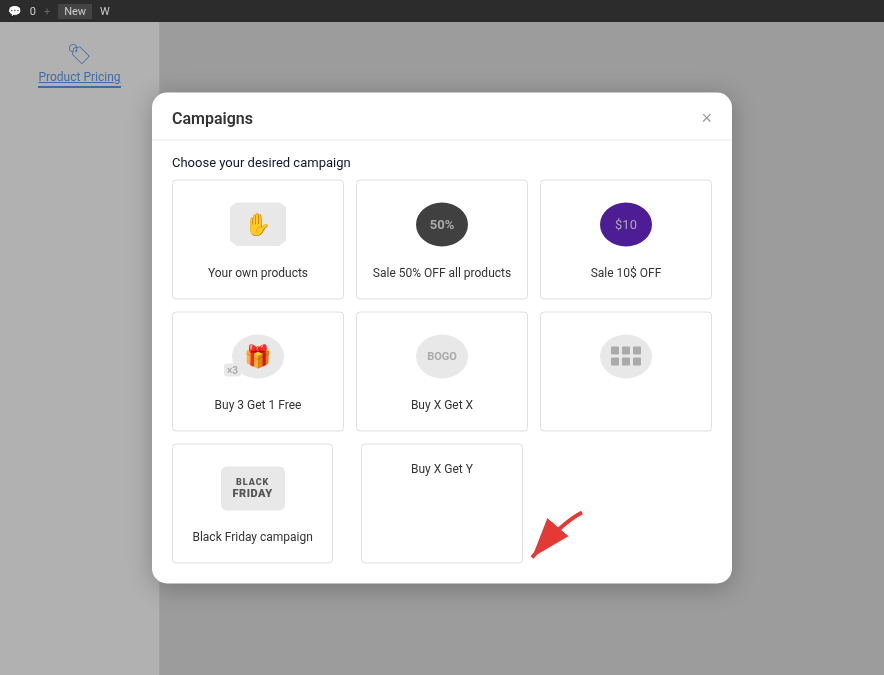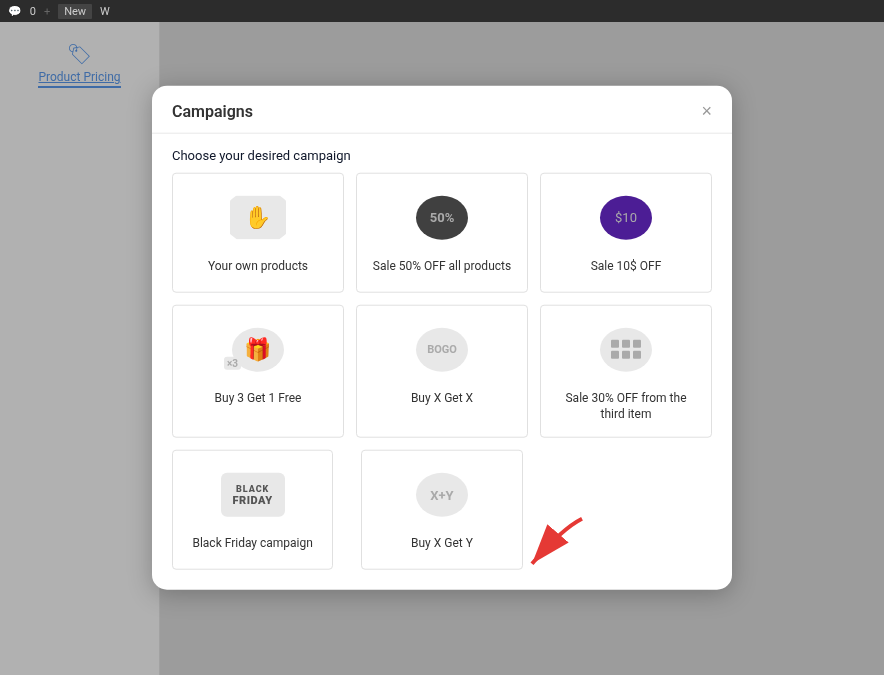--- a/index.html
+++ b/index.html
@@ -426,41 +426,37 @@
           <div class="grid-dots">
             <div class="grid-dot"></div>
             <div class="grid-dot"></div>
             <div class="grid-dot"></div>
             <div class="grid-dot"></div>
             <div class="grid-dot"></div>
             <div class="grid-dot"></div>
           </div>
         </div>
       </div>
-      <span class="campaign-label">Sale 30% OFF from the third item</span>
     </div>
 
   </div>
 
   <div class="campaign-grid-bottom">
 
     <div class="campaign-card">
       <div class="campaign-icon-wrap">
         <div class="icon-black-friday">
           <span class="bf-text-black">BLACK</span>
           <span class="bf-text-friday">FRIDAY</span>
         </div>
       </div>
       <span class="campaign-label">Black Friday campaign</span>
     </div>
 
     <div class="campaign-card" style="position:relative;">
-      <div class="campaign-icon-wrap">
-        <div class="icon-xy">X+Y</div>
-      </div>
       <span class="campaign-label">Buy X Get Y</span>
 
       <svg class="arrow-svg" style="position:absolute;bottom:-10px;right:-70px;width:90px;height:70px;z-index:30;" viewBox="0 0 90 70">
         <defs>
           <marker id="arrowhead" markerWidth="10" markerHeight="7" refX="10" refY="3.5" orient="auto">
             <polygon points="0 0, 10 3.5, 0 7" fill="#e53935"></polygon>
           </marker>
         </defs>
         <path d="M 80 10 Q 60 20 30 55" stroke="#e53935" stroke-width="4" fill="none" marker-end="url(#arrowhead)"></path>
       </svg>

